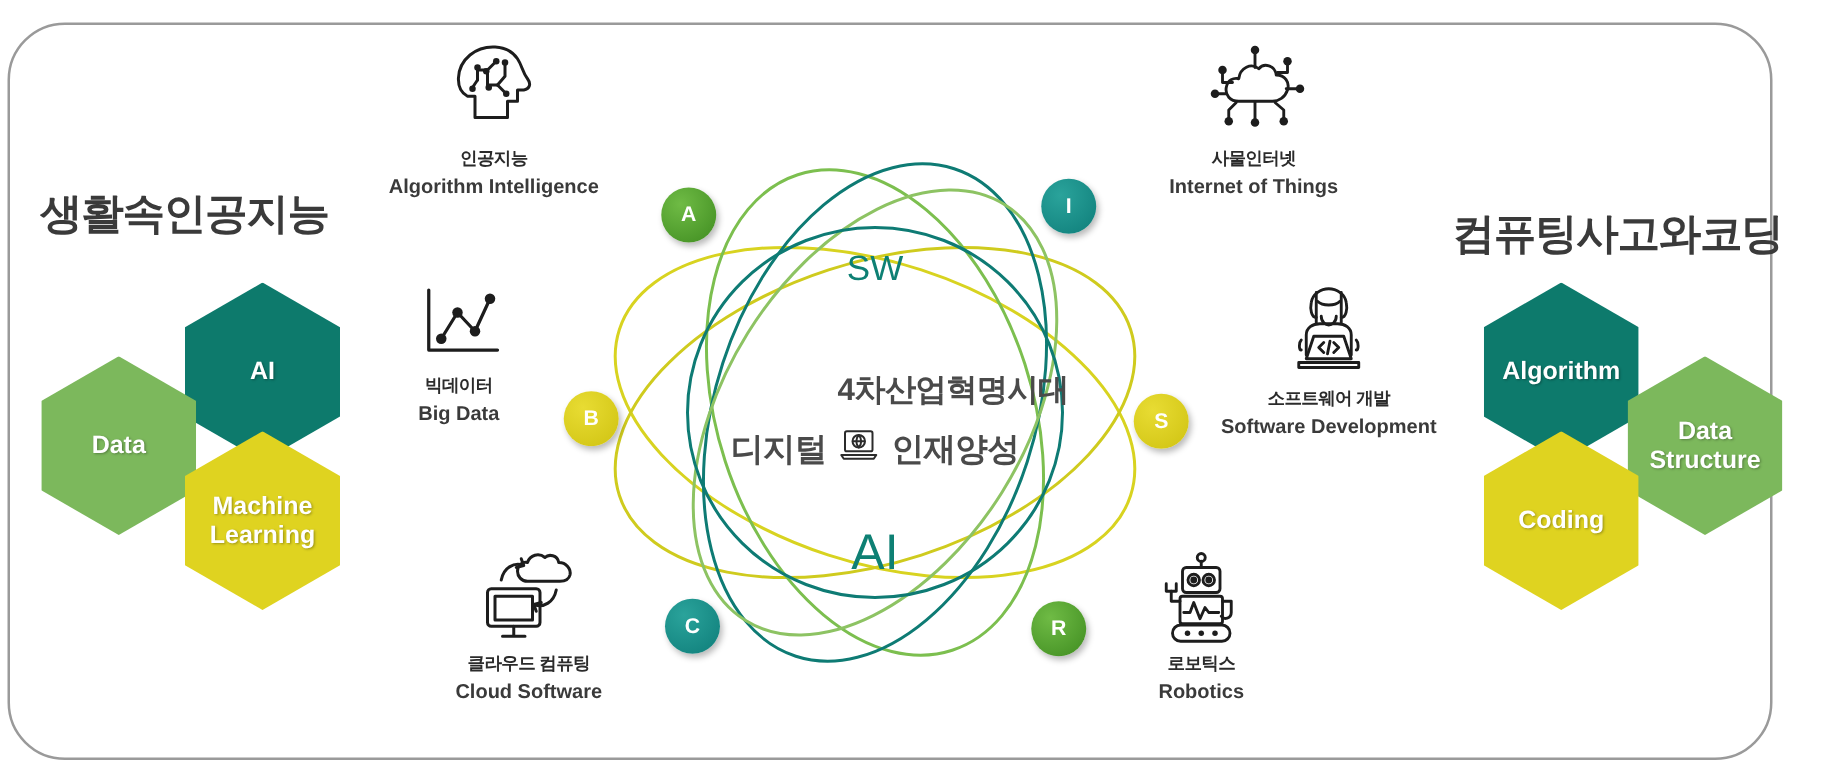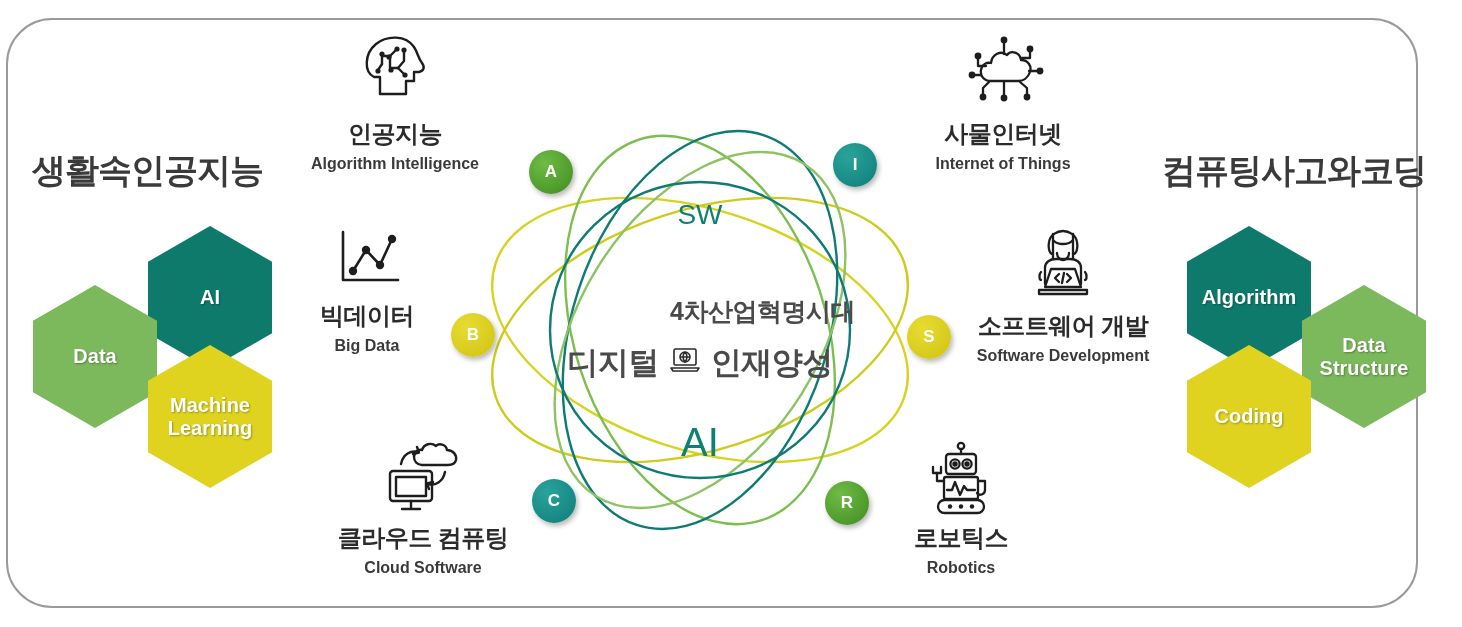--- a/index.html
+++ b/index.html
@@ -33,21 +33,21 @@
 
   
   .section-title {
     position: absolute;
     font-weight: bold;
     color: #3a3a3a;
     letter-spacing: -1px;
     white-space: nowrap;
   }
   #title-left  { left: 32px;  top: 148px; font-size: 34px; }
-  #title-right { left: 1162px; top: 148px; font-size: 34px; }
+  #title-right { left: 1162px; top: 164px; font-size: 34px; }
 
   
   .hex-cluster { position: absolute; }
   .hex {
     position: absolute;
     width: 124px;
     height: 143px;
     clip-path: polygon(50% 0%, 100% 25%, 100% 75%, 50% 100%, 0% 75%, 0% 25%);
     display: flex;
     align-items: center;
@@ -79,21 +79,21 @@
     position: absolute;
     width: 210px;
     text-align: center;
   }
   .topic .ticon {
     display: block;
     margin: 0 auto 6px auto;
     line-height: 0;
   }
   .topic .t-ko {
-    font-size: 24px;
+    font-size: 14px;
     font-weight: bold;
     color: #2b2b2b;
     letter-spacing: -0.5px;
     margin-bottom: 5px;
     white-space: nowrap;
   }
   .topic .t-en {
     font-size: 16px;
     font-weight: bold;
     color: #3a3a3a;
@@ -157,21 +157,21 @@
     text-align: right;
     color: #4a4a4a;
   }
   #center-text .line1 {
     font-size: 25px;
     font-weight: bold;
     letter-spacing: -0.5px;
     white-space: nowrap;
   }
   #center-text .line2 {
-    font-size: 31px;
+    font-size: 26px;
     font-weight: bold;
     letter-spacing: -0.5px;
     white-space: nowrap;
     margin-top: 14px;
     display: flex;
     align-items: center;
     justify-content: center;
     gap: 10px;
   }
 </style>

